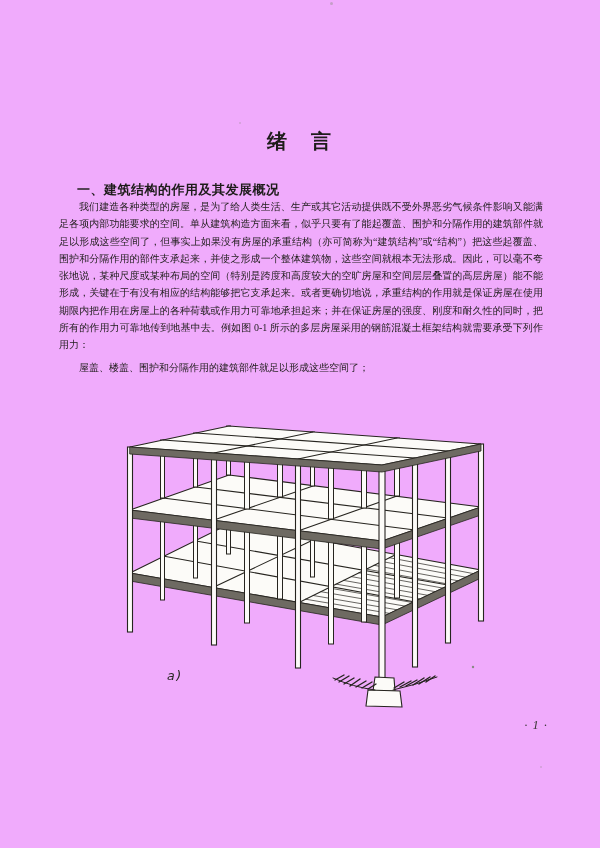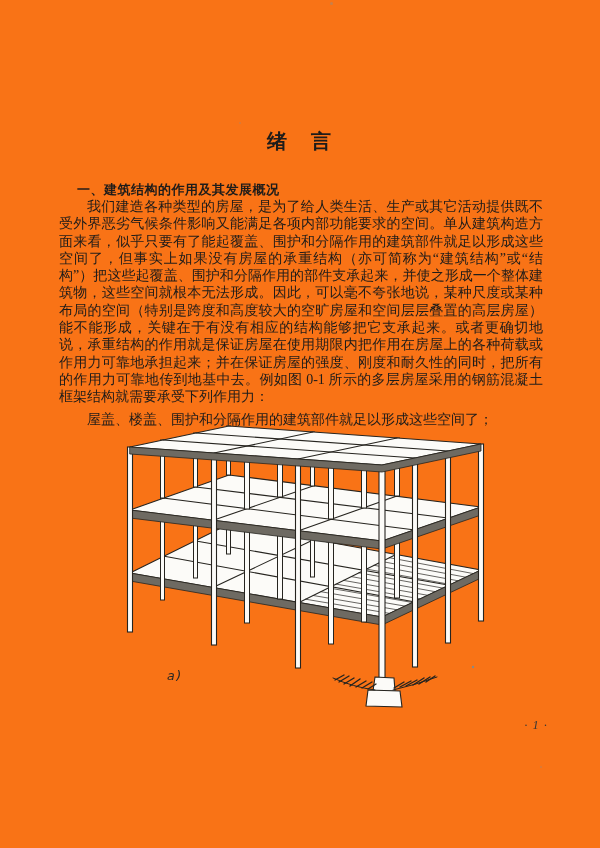--- a/index.html
+++ b/index.html
@@ -1,31 +1,31 @@
 <!DOCTYPE html>
 <html><head>
 <meta charset="utf-8">
 <style>
   html,body{margin:0;padding:0;background:#d8d8d4;}
   .page{
     position:relative;width:600px;height:848px;margin:0 auto;
-    background:#f97316;color:#1e1c1a;overflow:hidden;
+    background:#f0abfc;color:#1e1c1a;overflow:hidden;
     font-family:"Liberation Serif","DejaVu Serif",serif;
   }
   .title{
     position:absolute;top:128px;left:0;width:100%;margin:0;
     text-align:center;font-size:20px;font-weight:bold;letter-spacing:2px;
   }
   .heading{
     position:absolute;top:181px;left:77px;margin:0;
     font-size:13px;font-weight:bold;letter-spacing:0.5px;
   }
   .bodytext{
     position:absolute;top:198px;left:59px;width:484px;
-    font-size:14px;line-height:17.3px;text-align:justify;
+    font-size:10px;line-height:17.3px;text-align:justify;
   }
   .bodytext p{margin:0;text-indent:2em;font-weight:500;}
   .loaditem{text-indent:2em;margin-top:5px;font-weight:500;}
   .fig{position:absolute;left:85px;top:415px;width:440px;height:310px;}
   .figlabel{
     position:absolute;left:167px;top:668px;
     font-family:"DejaVu Sans Mono","Liberation Mono",monospace;
     font-style:italic;font-size:13px;color:#2a2825;
   }
   .pagenum{

